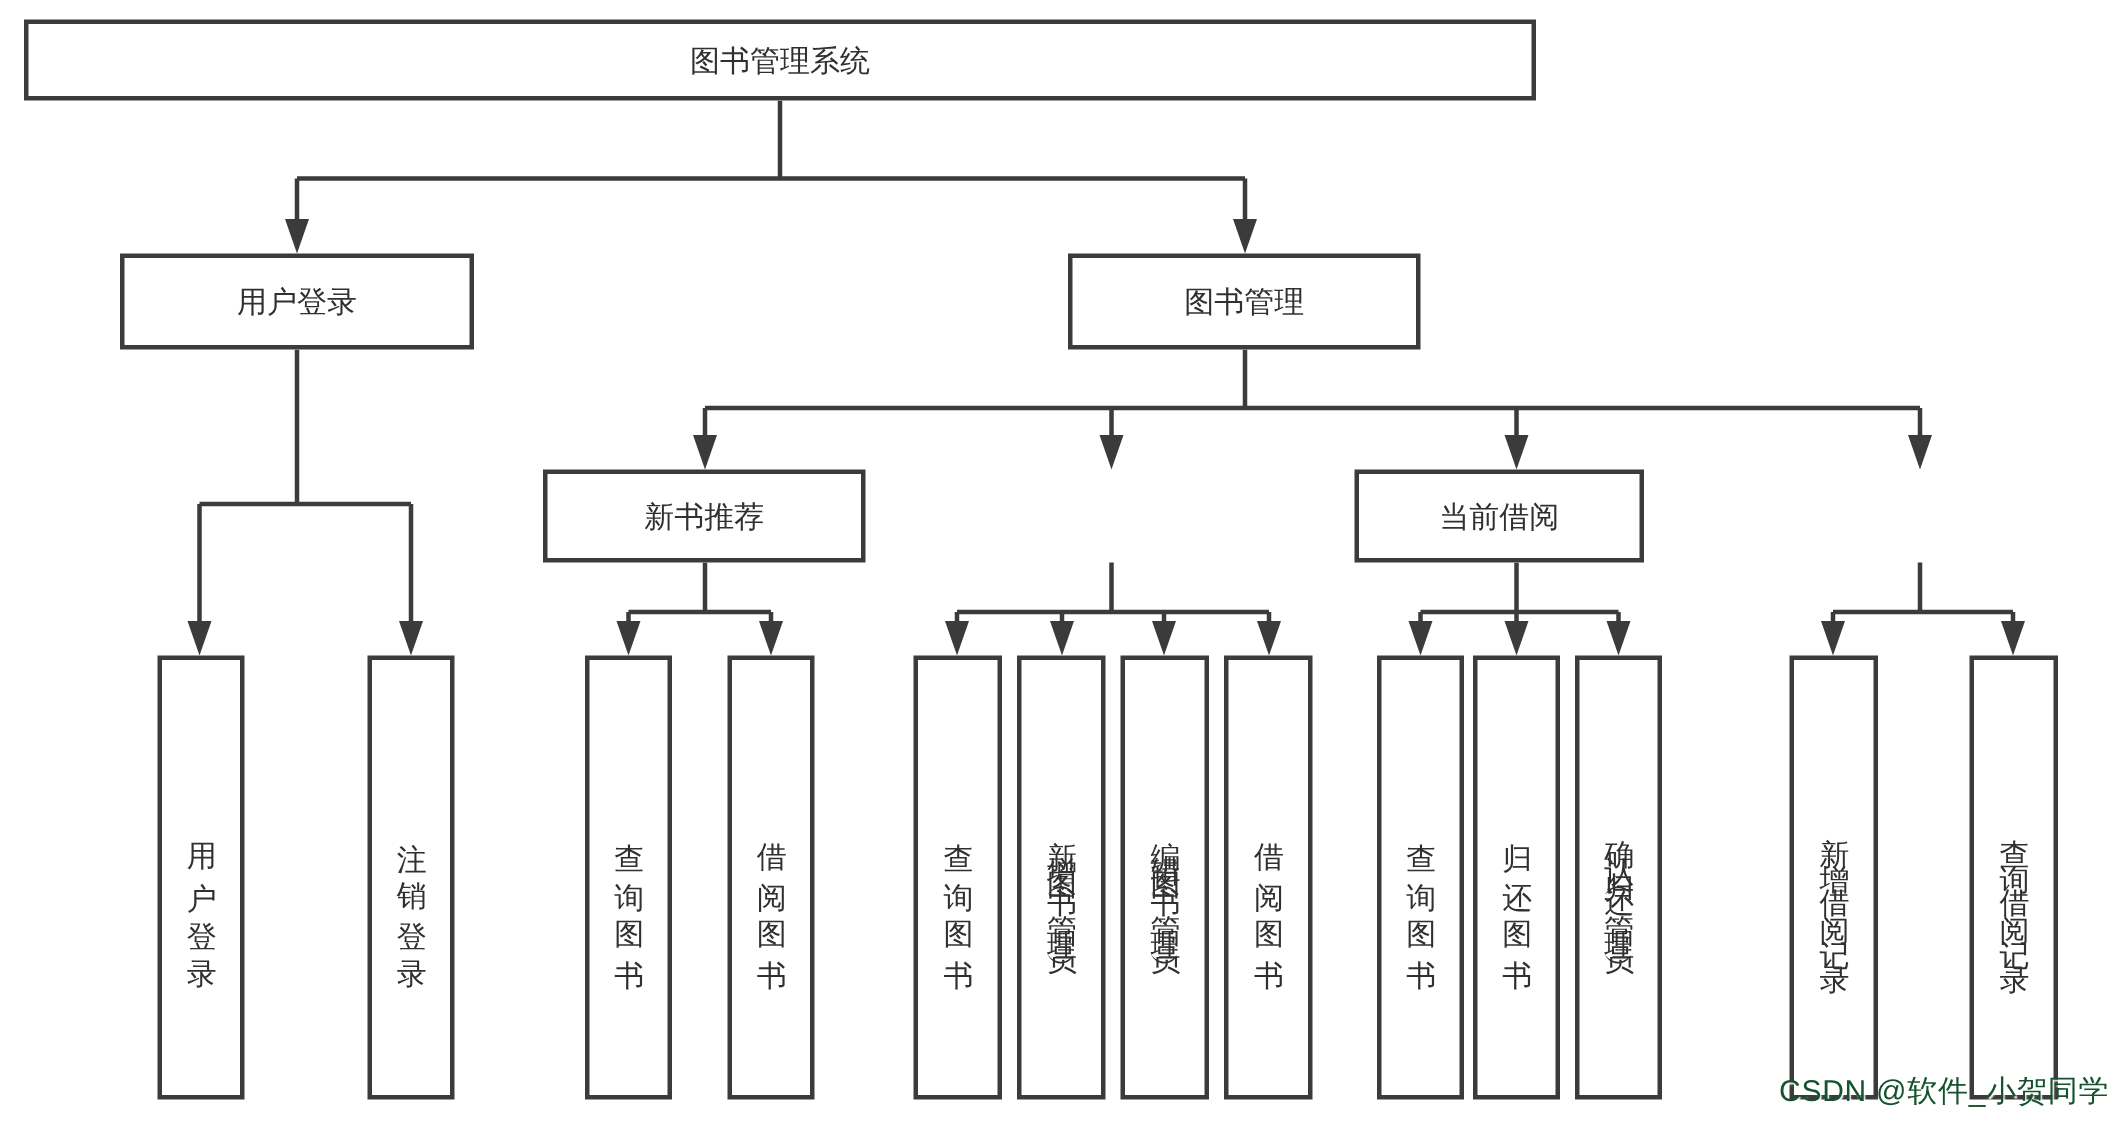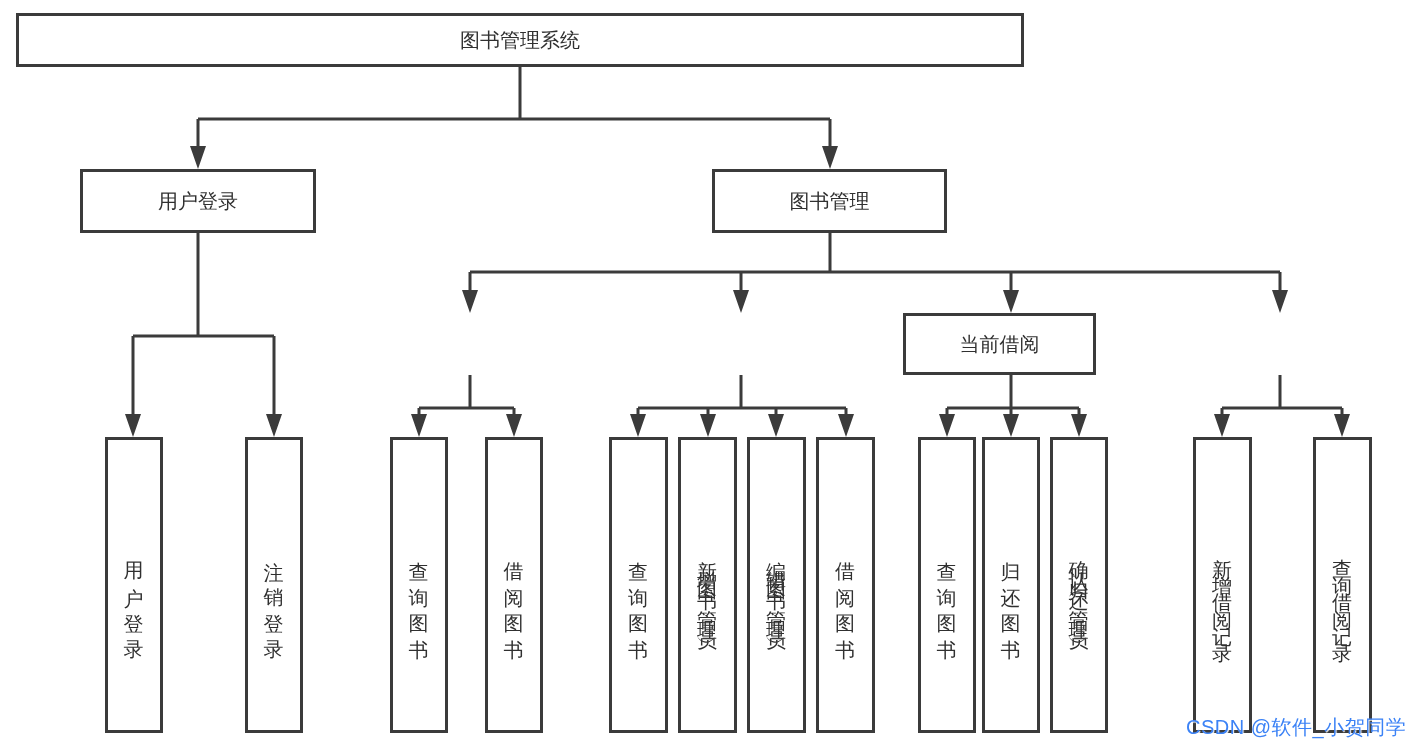--- a/index.html
+++ b/index.html
@@ -34,21 +34,21 @@
     line-height:1;
     white-space:nowrap;
   }
   .v26{letter-spacing:26px;margin-bottom:-26px;}
   .v17{letter-spacing:17px;margin-bottom:-17px;}
   .v10{letter-spacing:10px;margin-bottom:-10px;}
   .watermark{
     position:absolute;
     left:1186px;top:714px;
     font-size:20px;
-    color:#3b82f6;
+    color:#14532d;
     letter-spacing:0.5px;
     text-shadow:1px 1px 1px #ffffff;
     white-space:nowrap;
   }
 </style>
 </head>
 <body>
 
 <div class="stage">
 
@@ -83,20 +83,21 @@
              M630 414 h16 l-8 23 z  M700 414 h16 l-8 23 z  M768 414 h16 l-8 23 z  M838 414 h16 l-8 23 z
              M939 414 h16 l-8 23 z  M1003 414 h16 l-8 23 z  M1071 414 h16 l-8 23 z
              M1214 414 h16 l-8 23 z M1334 414 h16 l-8 23 z" fill="#3b3b3b" stroke="none"></path>
   </svg>
 
   <div class="box" style="left:16px;top:13px;width:1008px;height:54px">图书管理系统</div>
 
   <div class="box" style="left:80px;top:169px;width:236px;height:64px">用户登录</div>
   <div class="box" style="left:712px;top:169px;width:235px;height:64px">图书管理</div>
 
+  <div class="box" style="left:362px;top:313px;width:215px;height:62px">新书推荐</div>
   <div class="box" style="left:903px;top:313px;width:193px;height:62px">当前借阅</div>
 
   <div class="box leaf" style="left:105px;width:58px">
     <span class="vtext v26">用户登录</span>
   </div>
   <div class="box leaf" style="left:245px;width:58px">
     <span class="vtext v26">注销登录</span>
   </div>
 
   <div class="box leaf" style="left:390px;width:58px">

